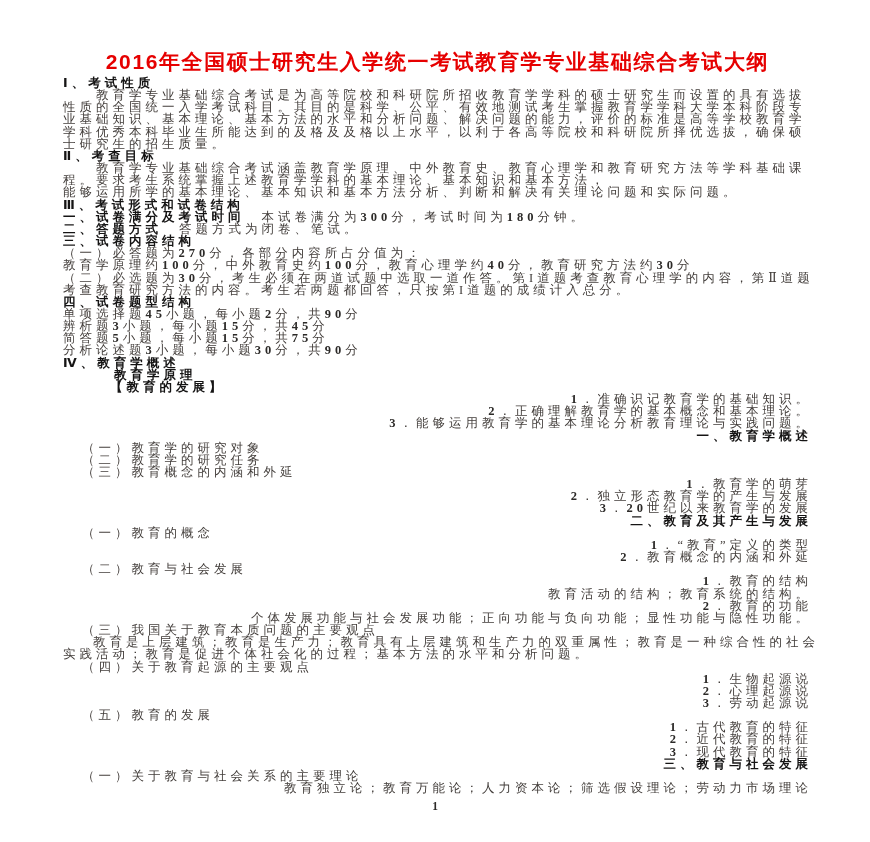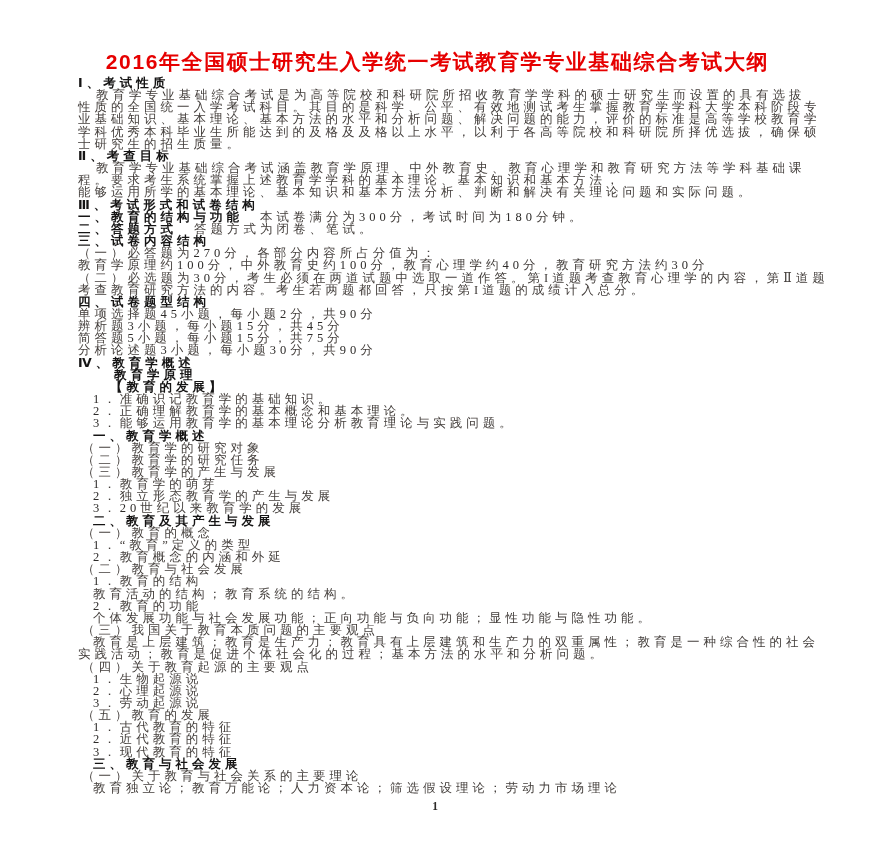--- a/index.html
+++ b/index.html
@@ -30,26 +30,26 @@
     letter-spacing: 4px;
     color: #423d3a;
     white-space: nowrap;
   }
   .lbl {
     font-family: "Liberation Sans", "DejaVu Sans", sans-serif;
     font-weight: bold;
     color: #151414;
   }
   .lbl.gap { margin-right: 17px; }
-  .line b { font-weight: normal; color: #2c2a28; }
+  .line b { font-weight: bold; color: #2c2a28; }
   
-  .i-flush { margin-left: 15px; }
+  .i-flush { margin-left: 0; }
   .i-para  { text-indent: 33px; }
   .i-sub   { margin-left: 19px; }
-  .i-num   { margin-left: 30px; }
+  .i-num   { margin-left: 30px; text-align: right; }
   .i-goal  { margin-left: 47px; }
   .i-sect  { margin-left: 16px; padding-left: 35px; }
   .page-number {
     position: absolute;
     left: 0; right: 0;
     bottom: 30px;
     text-align: center;
     font-weight: bold;
     font-size: 11.5px;
     color: #2c2a28;
@@ -67,42 +67,42 @@
         <div class="line i-para"><span>教育学专业基础综合考试是为高等院校和科研院所招收教育学学科的硕士研究生而设置的具有选拔</span></div>
         <div class="line i-flush"><span>性质的全国统一入学考试科目。其目的是科学、公平、有效地测试考生掌握教育学学科大学本科阶段专</span></div>
         <div class="line i-flush"><span>业基础知识、基本理论、基本方法的水平和分析问题、解决问题的能力，评价的标准是高等学校教育学</span></div>
         <div class="line i-flush"><span>学科优秀本科毕业生所能达到的及格及及格以上水平，以利于各高等院校和科研院所择优选拔，确保硕</span></div>
         <div class="line i-flush"><span>士研究生的招生质量。</span></div>
         <div class="line i-flush"><span class="lbl">Ⅱ、考查目标</span></div>
         <div class="line i-para"><span>教育学专业基础综合考试涵盖教育学原理、中外教育史、教育心理学和教育研究方法等学科基础课</span></div>
         <div class="line i-flush"><span>程。要求考生系统掌握上述教育学学科的基本理论、基本知识和基本方法，</span></div>
         <div class="line i-flush"><span>能够运用所学的基本理论、基本知识和基本方法分析、判断和解决有关理论问题和实际问题。</span></div>
         <div class="line i-flush"><span class="lbl">Ⅲ、考试形式和试卷结构</span></div>
-        <div class="line i-flush"><span class="lbl gap">一、教育的结构与功能</span><span>本试卷满分为<b>300</b>分，考试时间为<b>180</b>分钟。</span></div>
+        <div class="line i-flush"><span class="lbl gap">一、试卷满分及考试时间</span><span>本试卷满分为<b>300</b>分，考试时间为<b>180</b>分钟。</span></div>
         <div class="line i-flush"><span class="lbl gap">二、答题方式</span><span>答题方式为闭卷、笔试。</span></div>
         <div class="line i-flush"><span class="lbl">三、试卷内容结构</span></div>
         <div class="line i-flush"><span>（一）必答题为<b>270</b>分，各部分内容所占分值为：</span></div>
         <div class="line i-flush"><span>教育学原理约<b>100</b>分，中外教育史约<b>100</b>分，教育心理学约<b>40</b>分，教育研究方法约<b>30</b>分</span></div>
         <div class="line i-flush"><span>（二）必选题为<b>30</b>分，考生必须在两道试题中选取一道作答。第I道题考查教育心理学的内容，第Ⅱ道题</span></div>
         <div class="line i-flush"><span>考查教育研究方法的内容。考生若两题都回答，只按第I道题的成绩计入总分。</span></div>
         <div class="line i-flush"><span class="lbl">四、试卷题型结构</span></div>
         <div class="line i-flush"><span>单项选择题<b>45</b>小题，每小题<b>2</b>分，共<b>90</b>分</span></div>
         <div class="line i-flush"><span>辨析题<b>3</b>小题，每小题<b>15</b>分，共<b>45</b>分</span></div>
         <div class="line i-flush"><span>简答题<b>5</b>小题，每小题<b>15</b>分，共<b>75</b>分</span></div>
         <div class="line i-flush"><span>分析论述题<b>3</b>小题，每小题<b>30</b>分，共<b>90</b>分</span></div>
         <div class="line i-flush"><span class="lbl">Ⅳ、教育学概述</span></div>
         <div class="line i-sect"><span class="lbl">教育学原理</span></div>
         <div class="line i-goal"><span class="lbl">【教育的发展】</span></div>
         <div class="line i-num"><span><b>1</b>．准确识记教育学的基础知识。</span></div>
         <div class="line i-num"><span><b>2</b>．正确理解教育学的基本概念和基本理论。</span></div>
         <div class="line i-num"><span><b>3</b>．能够运用教育学的基本理论分析教育理论与实践问题。</span></div>
         <div class="line i-num"><span class="lbl">一、教育学概述</span></div>
         <div class="line i-sub"><span>（一）教育学的研究对象</span></div>
         <div class="line i-sub"><span>（二）教育学的研究任务</span></div>
-        <div class="line i-sub"><span>（三）教育学的产生与发展</span></div>
+        <div class="line i-sub"><span>（三）教育概念的内涵和外延</span></div>
         <div class="line i-num"><span><b>1</b>．教育学的萌芽</span></div>
         <div class="line i-num"><span><b>2</b>．独立形态教育学的产生与发展</span></div>
         <div class="line i-num"><span><b>3</b>．<b>20</b>世纪以来教育学的发展</span></div>
         <div class="line i-num"><span class="lbl">二、教育及其产生与发展</span></div>
         <div class="line i-sub"><span>（一）教育的概念</span></div>
         <div class="line i-num"><span><b>1</b>．“教育”定义的类型</span></div>
         <div class="line i-num"><span><b>2</b>．教育概念的内涵和外延</span></div>
         <div class="line i-sub"><span>（二）教育与社会发展</span></div>
         <div class="line i-num"><span><b>1</b>．教育的结构</span></div>
         <div class="line i-num"><span>教育活动的结构；教育系统的结构。</span></div>

